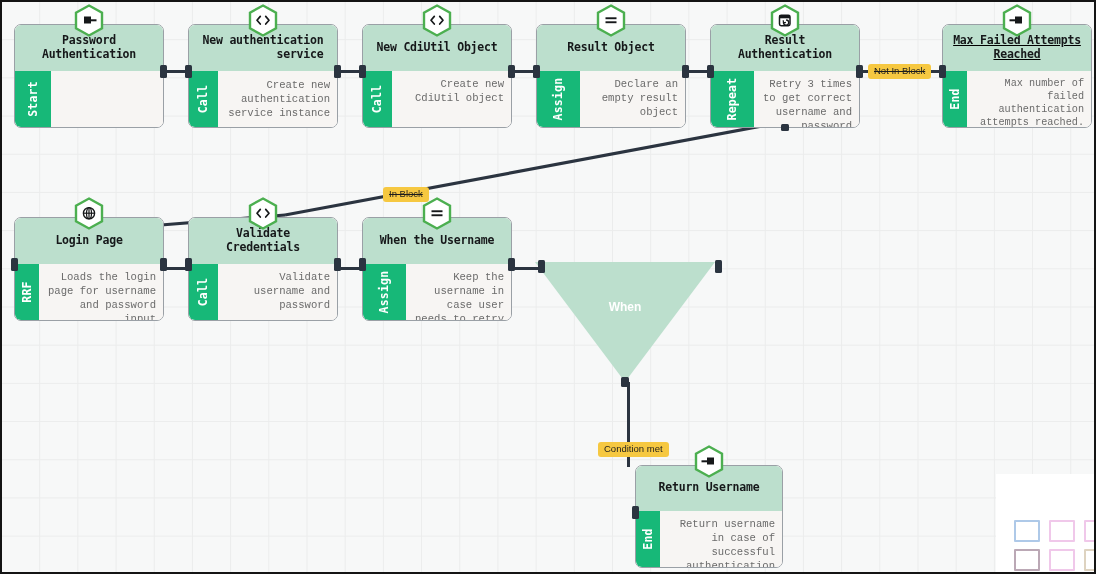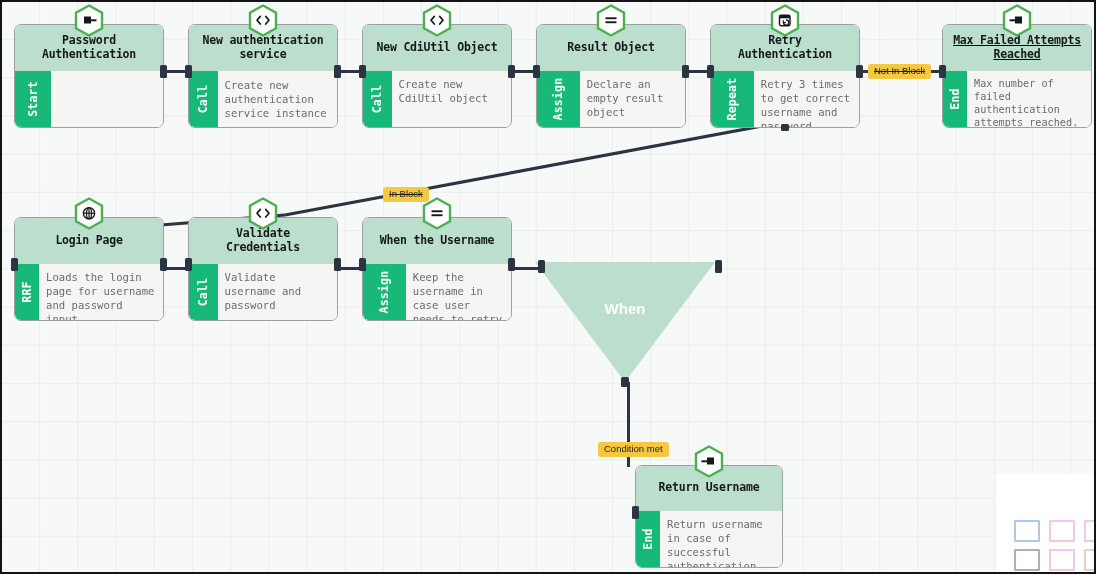--- a/index.html
+++ b/index.html
@@ -69,26 +69,27 @@
     transform: rotate(-90deg);
     white-space: nowrap;
     font-size: 11.5px;
     font-weight: bold;
     color: #ffffff;
     letter-spacing: 0.2px;
   }
   .node-desc {
     flex: 1 1 auto;
     display: flex; align-items: center; justify-content: center;
-    text-align: left;
+    text-align: right;
     padding: 20px 7px;
     font-size: 10.6px;
     color: #6b6b6b;
     line-height: 1.33;
     overflow: hidden;
+    font-family: Liberation Mono, monospace;
   }
   .node-desc.topalign { align-items: flex-start; padding-top: 6px; }
 
   
   .hex {
     position: absolute;
     top: -21px; left: 50%;
     transform: translateX(-50%);
     width: 30px; height: 33px;
     z-index: 9;
@@ -139,21 +140,21 @@
     width: 0; height: 0;
     border-left: 90px solid transparent;
     border-right: 90px solid transparent;
     border-top: 120px solid #bcdfcd;
   }
   .when-label {
     position: absolute;
     top: 38px; left: 0; width: 180px;
     text-align: center;
     font-family: "Liberation Sans", sans-serif;
-    font-size: 15px;
+    font-size: 12px;
     font-weight: bold;
     color: #ffffff;
   }
 
   
   .minimap {
     position: absolute;
     right: -22px; bottom: -22px;
     width: 120px; height: 120px;
     background: #ffffff;
@@ -211,21 +212,21 @@
 
   <div class="node" style="left:186px; top:22px; width:150px; height:104px;">
     <div class="hex">
       <svg width="30" height="33" viewBox="0 0 30 33">
         <polygon points="15,1.5 28,8.6 28,24.4 15,31.5 2,24.4 2,8.6" fill="#ffffff" stroke="#4caf50" stroke-width="2.4"></polygon>
         <path d="M12.3 12.4 L9 16.2 L12.3 20" fill="none" stroke="#16181a" stroke-width="1.7" stroke-linecap="round" stroke-linejoin="round"></path>
         <path d="M17.7 12.4 L21 16.2 L17.7 20" fill="none" stroke="#16181a" stroke-width="1.7" stroke-linecap="round" stroke-linejoin="round"></path>
       </svg>
     </div>
     <div class="node-inner">
-      <div class="node-head" style="height:46px;">
+      <div class="node-head" style="height:46px;text-align:right;">
         <div class="node-title">New authentication
 service</div>
       </div>
       <div class="node-body">
         <div class="node-strip">
             <span>Call</span>
           </div>
         <div class="node-desc">Create new authentication service instance</div>
       </div>
     </div>
@@ -284,21 +285,21 @@
       <svg width="30" height="33" viewBox="0 0 30 33">
         <polygon points="15,1.5 28,8.6 28,24.4 15,31.5 2,24.4 2,8.6" fill="#ffffff" stroke="#4caf50" stroke-width="2.4"></polygon>
         <rect x="9.5" y="11.2" width="10.5" height="10.5" rx="1.6" fill="none" stroke="#16181a" stroke-width="1.5"></rect>
         <rect x="9.5" y="11.2" width="10.5" height="3.1" fill="#16181a"></rect>
         <path d="M13.5 18.6 a2.6 2.6 0 1 0 2.6 -2.6" fill="none" stroke="#16181a" stroke-width="1.3"></path>
         <path d="M13.2 16.2 L13.5 18.9 L15.9 18.3" fill="none" stroke="#16181a" stroke-width="1.2"></path>
       </svg>
     </div>
     <div class="node-inner">
       <div class="node-head" style="height:46px;">
-        <div class="node-title">Retry Authentication</div>
+        <div class="node-title">Result Authentication</div>
       </div>
       <div class="node-body">
         <div class="node-strip">
             <span>Repeat</span>
           </div>
         <div class="node-desc topalign">Retry 3 times to get correct username and password</div>
       </div>
     </div>
     <div class="port left" style="top:40px;"></div>
     <div class="port right" style="top:40px;"></div>

